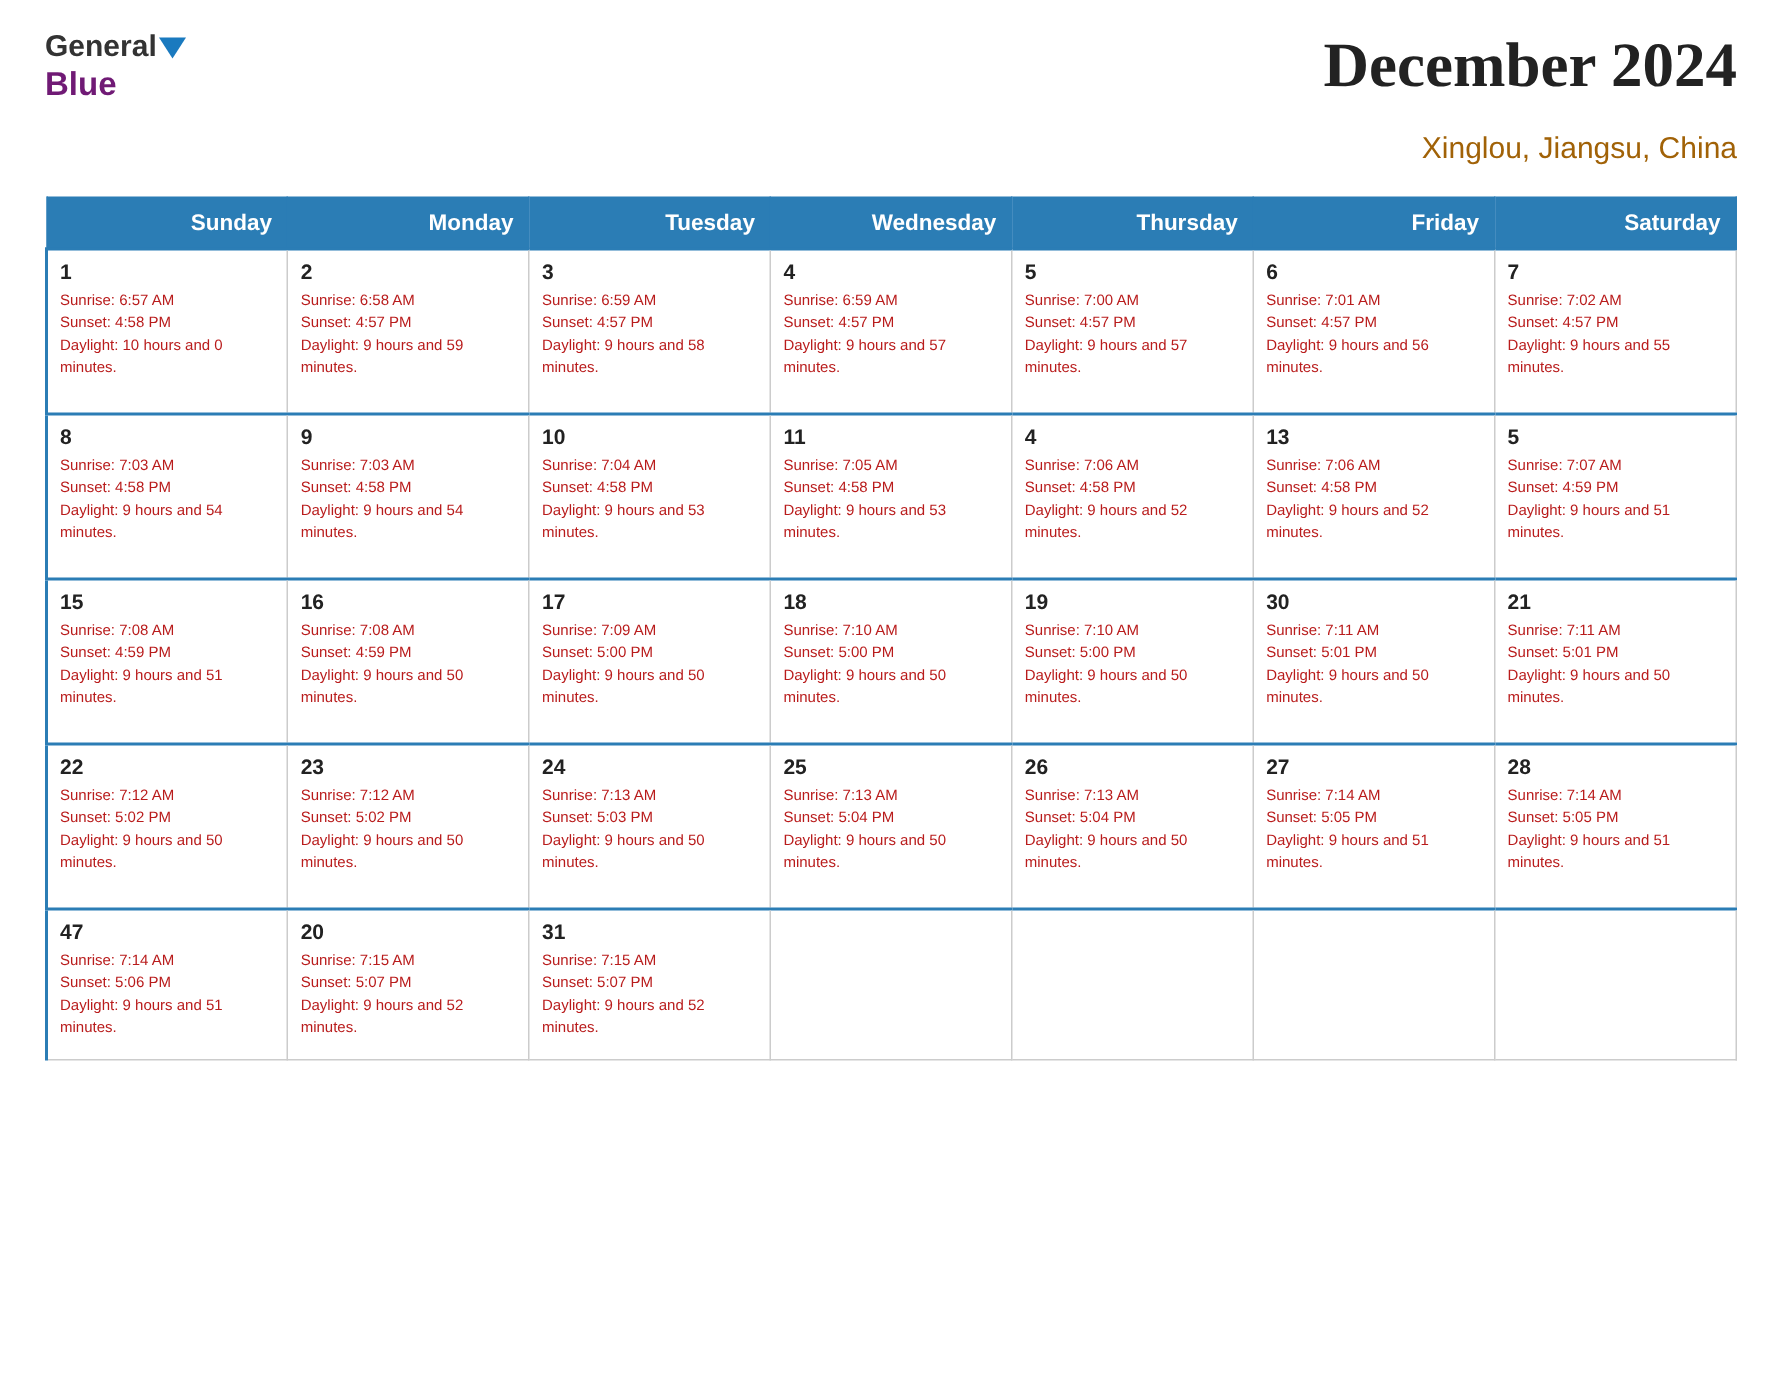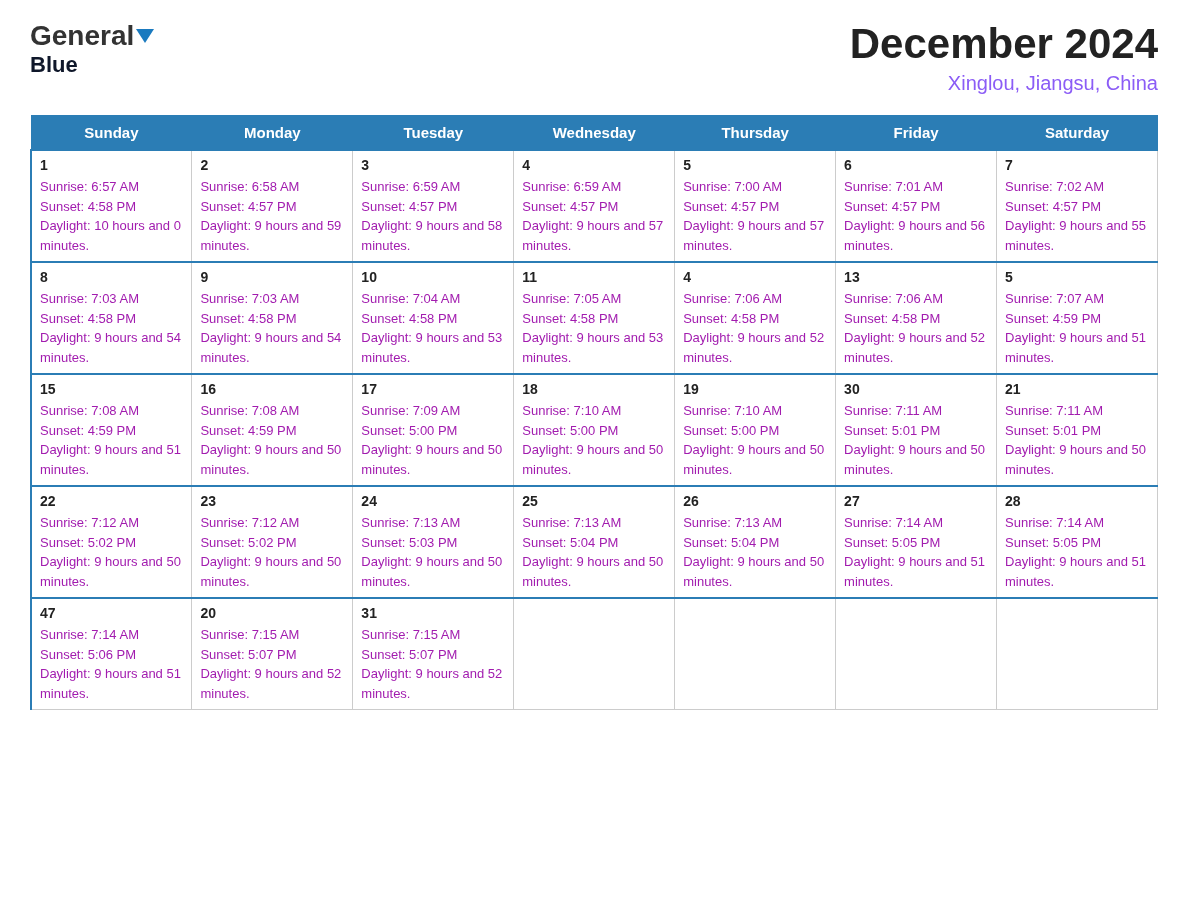--- a/index.html
+++ b/index.html
@@ -15,28 +15,28 @@
       justify-content: space-between;
       align-items: flex-start;
       margin-bottom: 20px;
     }
     .logo {
       display: flex;
       flex-direction: column;
       align-items: flex-start;
     }
     .logo-general {
-      font-size: 28px;
+      font-size: 20px;
       font-weight: bold;
       color: #333;
     }
     .logo-blue {
       font-size: 22px;
       font-weight: bold;
-      color: #0f172a;
+      color: #701a75;
     }
     .logo-triangle {
       display: inline-block;
       width: 0;
       height: 0;
       border-left: 9px solid transparent;
       border-right: 9px solid transparent;
       border-top: 14px solid #1a7abf;
       margin-left: 2px;
       vertical-align: middle;
@@ -45,61 +45,62 @@
       display: flex;
       align-items: center;
     }
     .header-right {
       text-align: right;
     }
     .month-title {
       font-size: 42px;
       font-weight: bold;
       color: #222;
+      font-family: Liberation Serif, serif;
     }
     .location {
       font-size: 20px;
-      color: #8b5cf6;
-      margin-top: 4px;
+      color: #a16207;
+      margin-top: 20px;
     }
     .calendar {
       width: 100%;
       border-collapse: collapse;
       table-layout: fixed;
     }
     .calendar th {
       background: #2b7db5;
       color: white;
       font-size: 15px;
       font-weight: bold;
-      padding: 8px 24px;
-      text-align: center;
+      padding: 8px 10px;
+      text-align: right;
       border: 1px solid #2b7db5;
     }
     .calendar td {
       border: 1px solid #cccccc;
       vertical-align: top;
       padding: 6px 8px;
       font-size: 12.5px;
       color: #333;
       height: 110px;
     }
     .calendar tr:last-child td {
       height: 100px;
     }
     .day-number {
       font-size: 14px;
       font-weight: bold;
       margin-bottom: 4px;
       color: #222;
     }
     .day-info {
-      font-size: 13px;
+      font-size: 10px;
       line-height: 1.5;
-      color: #a21caf;
+      color: #b91c1c;
     }
     .empty-cell {
       background: #ffffff;
     }
     .calendar tbody tr td:first-child {
       border-left: 2px solid #2b7db5;
     }
     .calendar tbody tr:first-child td {
       border-top: 2px solid #2b7db5;
     }

